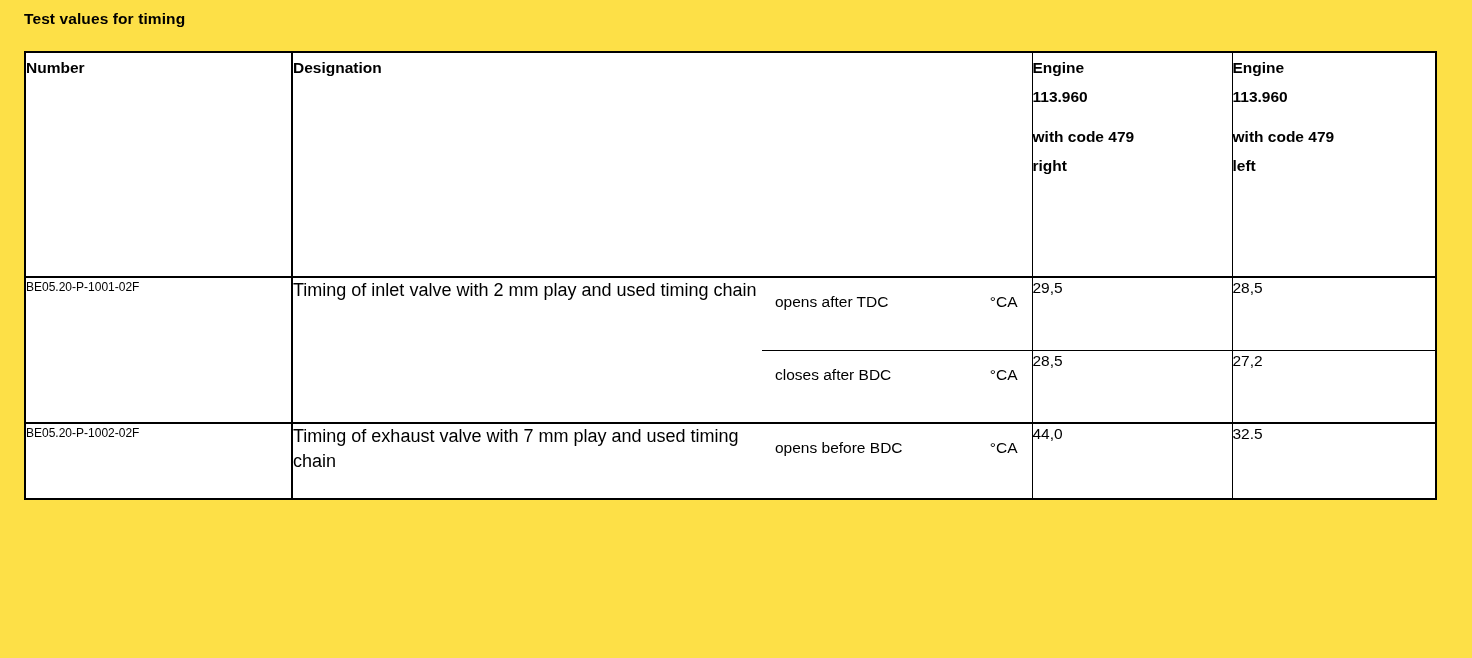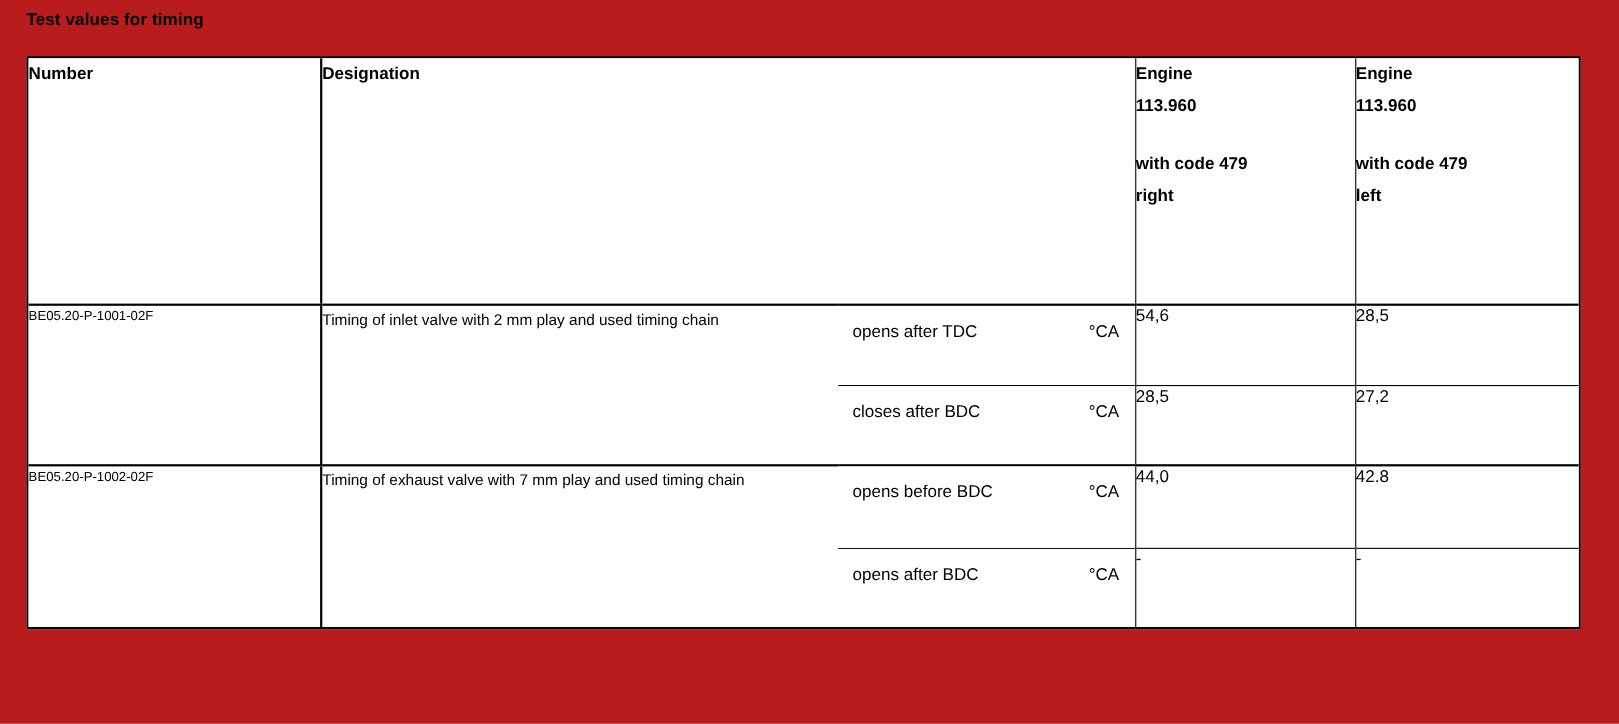--- a/index.html
+++ b/index.html
@@ -13,21 +13,21 @@
     height: 658px;
     font-family: "Liberation Sans", sans-serif;
     color: #000000;
     overflow: hidden;
   }
 
   .page {
     position: relative;
     width: 1472px;
     height: 658px;
-    background: #b91c1c;
+    background: #fde047;
   }
 
   .doc-title {
     position: absolute;
     left: 24px;
     top: 9px;
     font-size: 15.5px;
     font-weight: bold;
     letter-spacing: 0.1px;
     line-height: 20px;
@@ -74,33 +74,33 @@
     line-height: 29px;
     padding: 12px 0 0 10px;
     height: 224px;
     box-sizing: border-box;
     text-align: left;
   }
   .hdr-cell.sep-left  { border-left: 2px solid #000000; }
   .hdr-cell.thin-left { border-left: 1.5px solid #000000; }
   .hdr-cell.no-border-left { border-left: none; }
   .hdr-text { display: block; white-space: nowrap; }
-  .hdr-stack .hdr-text:nth-child(3) { margin-top: 24px; }
+  .hdr-stack .hdr-text:nth-child(3) { margin-top: 11px; }
   .hdr-stack .hdr-text:nth-child(4) { margin-top: 0; }
 
   
   .num-cell {
     font-size: 12px;
     line-height: 19px;
     padding: 15px 0 0 10px;
     white-space: nowrap;
   }
   .desig-cell {
     border-left: 2px solid #000000;
-    font-size: 14px;
+    font-size: 18px;
     line-height: 25px;
     padding: 13px 14px 0 14px;
   }
 
   .group-row > td { border-top: 2px solid #000000; }
   .group-row.first > td { border-top: none; }
 
   
   table.sub-table {
     border-collapse: collapse;
@@ -198,21 +198,21 @@
                 <col class="s-label">
                 <col class="s-right">
                 <col class="s-left">
               </colgroup>
               <tbody>
                 <tr class="sub-row">
                   <td class="s-label-cell">
                     <span class="s-label-text">opens after TDC</span>
                     <span class="s-unit-text">°CA</span>
                   </td>
-                  <td class="s-val-cell">54,6</td>
+                  <td class="s-val-cell">29,5</td>
                   <td class="s-val-cell">28,5</td>
                 </tr>
                 <tr class="sub-row">
                   <td class="s-label-cell">
                     <span class="s-label-text">closes after BDC</span>
                     <span class="s-unit-text">°CA</span>
                   </td>
                   <td class="s-val-cell">28,5</td>
                   <td class="s-val-cell">27,2</td>
                 </tr>
@@ -231,29 +231,21 @@
                 <col class="s-right">
                 <col class="s-left">
               </colgroup>
               <tbody>
                 <tr class="sub-row tall">
                   <td class="s-label-cell">
                     <span class="s-label-text">opens before BDC</span>
                     <span class="s-unit-text">°CA</span>
                   </td>
                   <td class="s-val-cell">44,0</td>
-                  <td class="s-val-cell">42.8</td>
-                </tr>
-                <tr class="sub-row">
-                  <td class="s-label-cell">
-                    <span class="s-label-text">opens after BDC</span>
-                    <span class="s-unit-text">°CA</span>
-                  </td>
-                  <td class="s-val-cell">-</td>
-                  <td class="s-val-cell">-</td>
+                  <td class="s-val-cell">32.5</td>
                 </tr>
               </tbody>
             </table>
           </td>
         </tr>
 
       </tbody>
     </table>
   </div>
 

